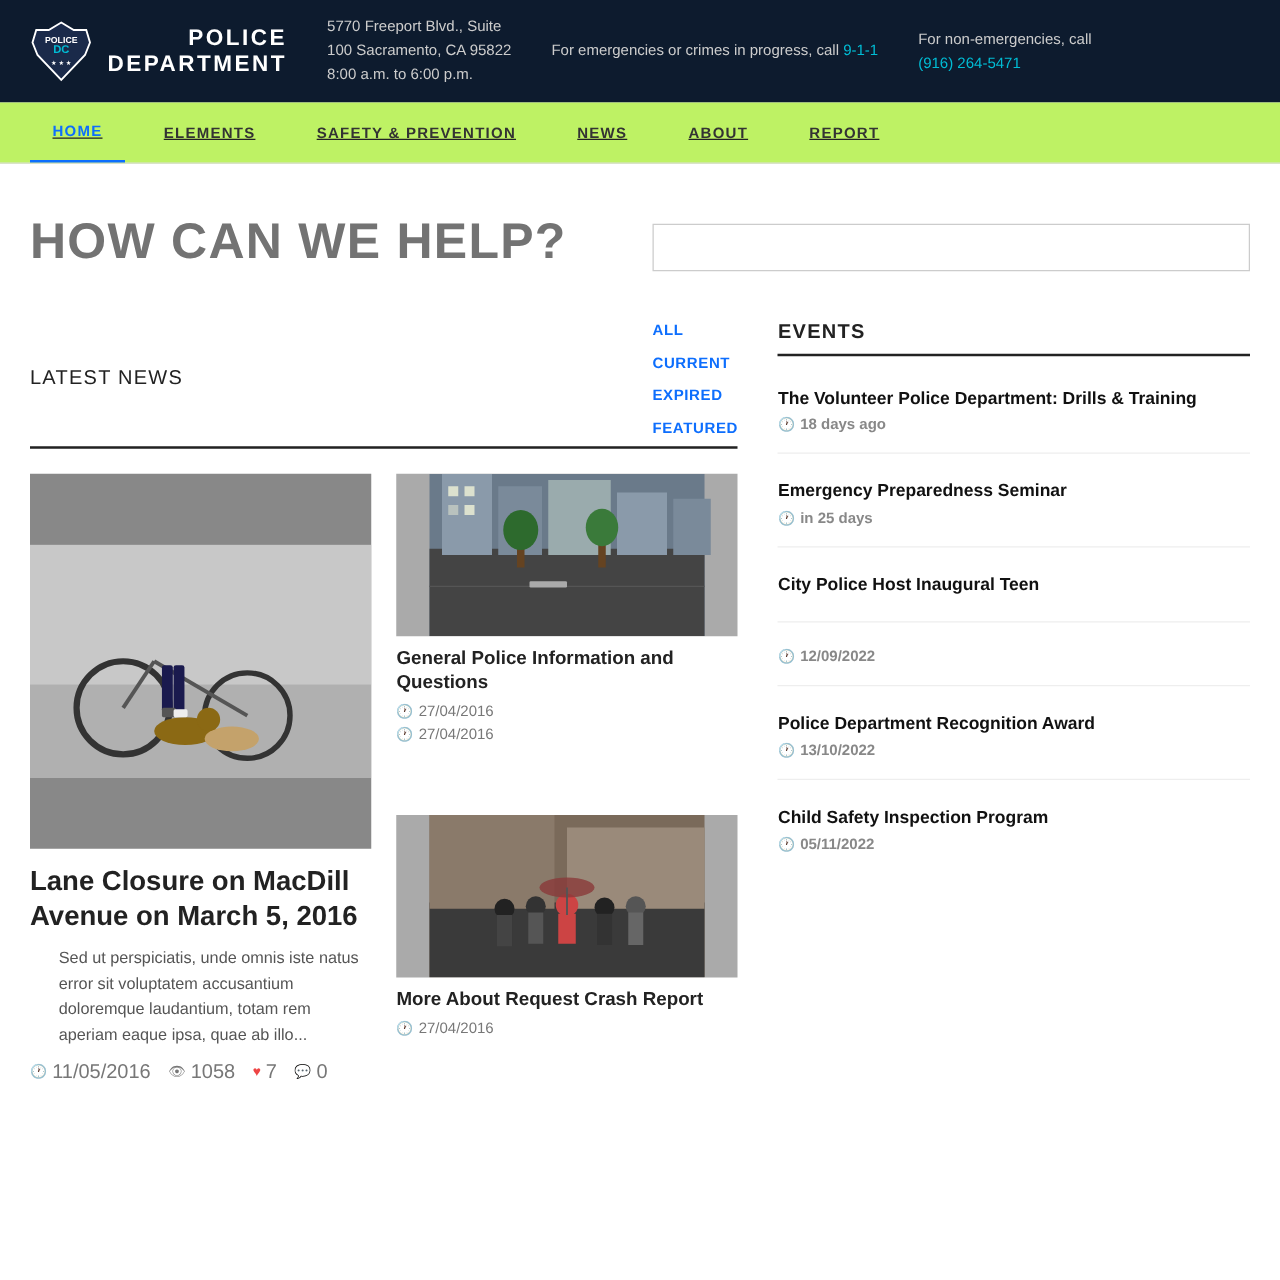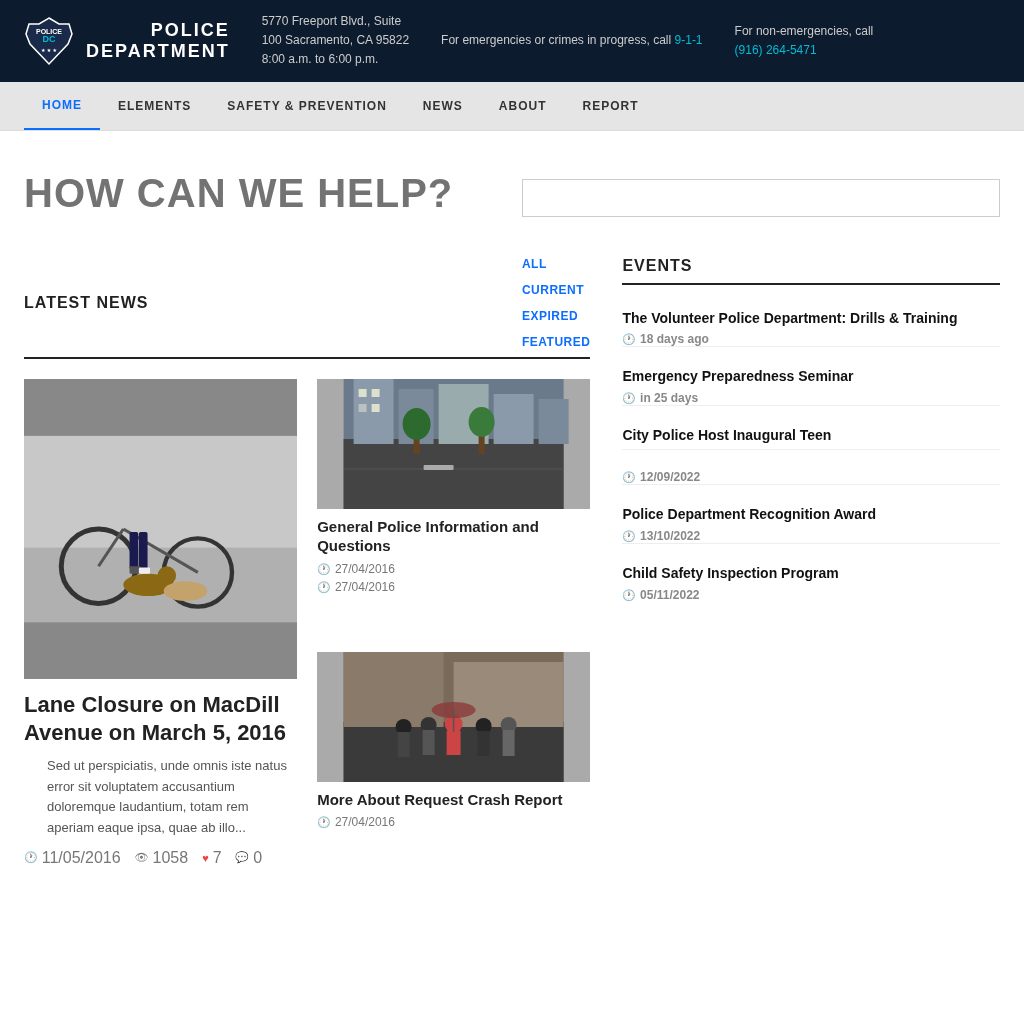--- a/index.html
+++ b/index.html
@@ -51,26 +51,27 @@
       line-height: 1.6;
       color: #ccc;
     }
     .header-emergency a, .header-nonemergency a {
       color: #00bcd4;
       text-decoration: none;
     }
 
     
     .nav {
-      background: #e5e5e5;
+      background: #bef264;
       border-bottom: 1px solid #ddd;
       padding: 0 24px;
       display: flex;
       align-items: center;
-      gap: 0;
+      gap: 13px;
+      text-decoration: underline;
     }
     .nav a {
       display: inline-block;
       padding: 16px 18px;
       font-size: 12px;
       font-weight: bold;
       letter-spacing: 1px;
       text-decoration: none;
       color: #333;
       text-transform: uppercase;
@@ -126,21 +127,21 @@
     .section-header {
       display: flex;
       align-items: center;
       justify-content: space-between;
       border-bottom: 2px solid #222;
       padding-bottom: 8px;
       margin-bottom: 20px;
     }
     .section-header h2 {
       font-size: 16px;
-      font-weight: 700;
+      font-weight: 400;
       letter-spacing: 1px;
       text-transform: uppercase;
     }
     .section-header .filters {
       display: flex;
       gap: 12px;
       flex-direction: column;
     }
     .section-header .filters a {
       font-size: 12px;
@@ -220,20 +221,21 @@
       font-size: 16px;
       font-weight: 900;
       letter-spacing: 1px;
       text-transform: uppercase;
       border-bottom: 2px solid #222;
       padding-bottom: 8px;
       margin-bottom: 24px;
     }
     .event-item {
       margin-bottom: 20px;
+      padding-bottom: 16px;
       border-bottom: 1px solid #eee;
     }
     .event-item:last-child { border-bottom: none; }
     .event-item h4 {
       font-size: 14px;
       font-weight: bold;
       color: #111;
       margin-bottom: 4px;
       line-height: 1.4;
     }

